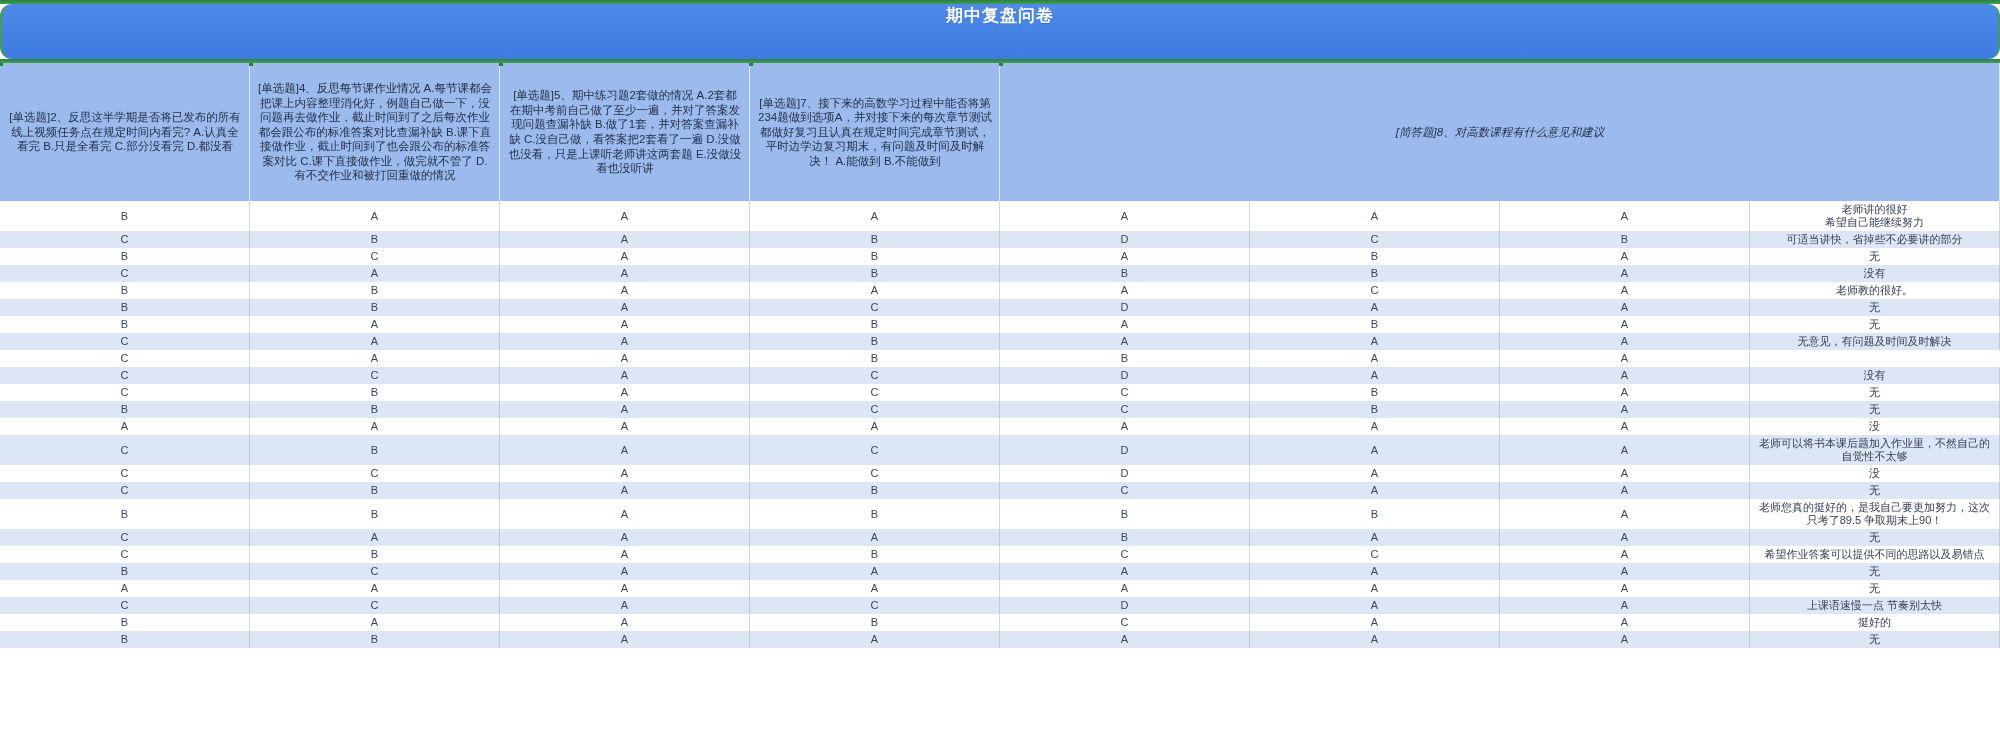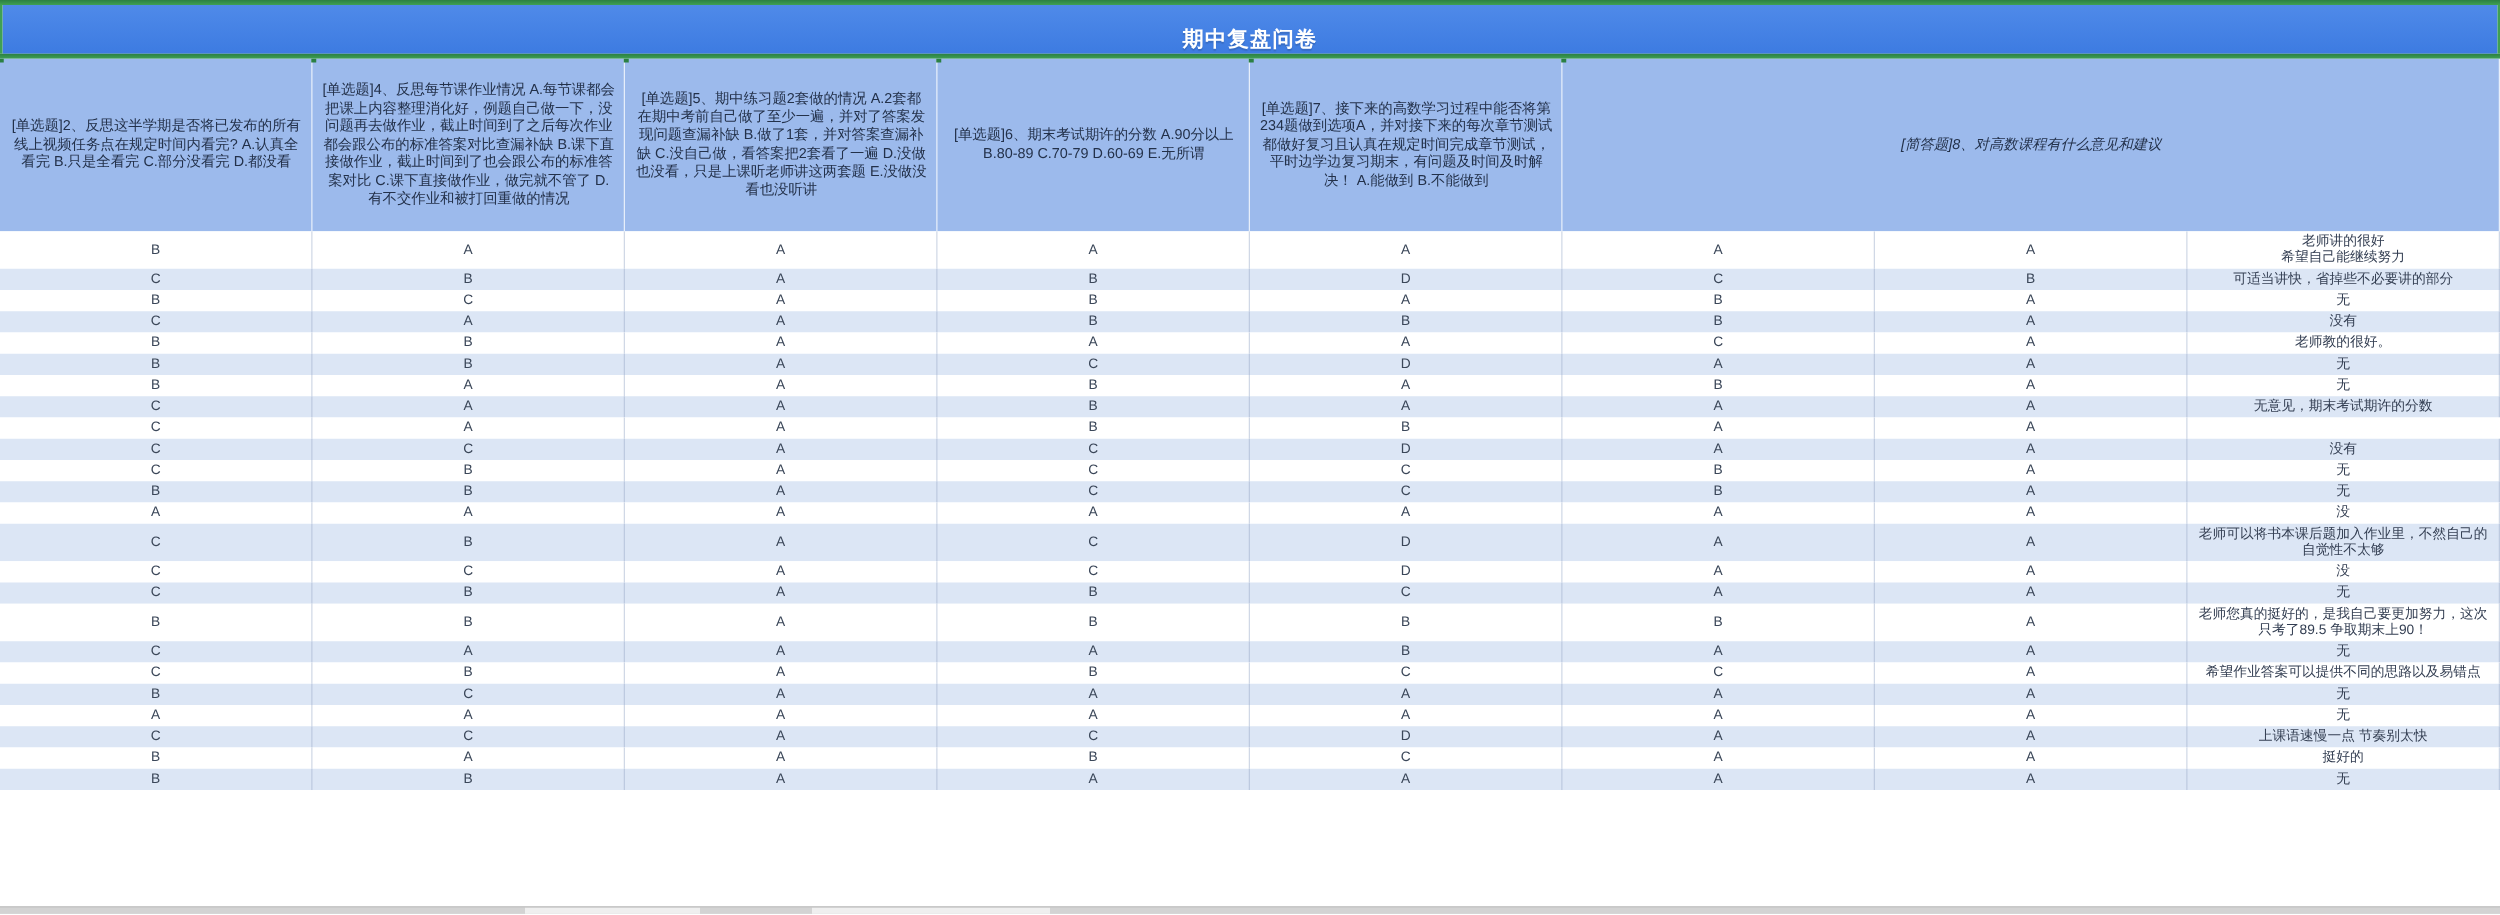--- a/index.html
+++ b/index.html
@@ -18,25 +18,26 @@
   html,body{background:#fff;}
   .canvas{
     position:relative;
     width:2000px;height:732px;
     overflow:hidden;
     background:#fff;
     font-family:"Liberation Sans","DejaVu Sans",sans-serif;
   }
   .green-strip{height:4px;background:linear-gradient(180deg,var(--accent-green-dark),var(--accent-green));}
   .title-bar{
-    height:39px;
+    height:55px;
     background:linear-gradient(180deg,var(--title-blue-light),var(--title-blue));
-    display:flex;align-items:flex-end;justify-content:center;
+    display:flex;align-items:flex-start;justify-content:center;
     border-left:2px solid var(--accent-green);
     border-right:2px solid var(--accent-green);
+    border-radius:12px;
   }
   .title-bar .title-text{
     color:#fff;font-weight:bold;font-size:17px;letter-spacing:1px;
     text-shadow:0 1px 1px rgba(0,0,0,.15);
   }
   .header-row{
     display:flex;height:138px;overflow:hidden;
     background:var(--header-bg);
   }
   .header-cell{
@@ -90,21 +91,20 @@
   <div class="title-bar">
     <span class="title-text">期中复盘问卷</span>
   </div>
 
   <div class="green-strip"></div>
 
   <div class="header-row" id="header-row">
       <div class="header-cell">[单选题]2、反思这半学期是否将已发布的所有线上视频任务点在规定时间内看完?    A.认真全看完    B.只是全看完    C.部分没看完    D.都没看</div>
       <div class="header-cell">[单选题]4、反思每节课作业情况    A.每节课都会把课上内容整理消化好，例题自己做一下，没问题再去做作业，截止时间到了之后每次作业都会跟公布的标准答案对比查漏补缺    B.课下直接做作业，截止时间到了也会跟公布的标准答案对比    C.课下直接做作业，做完就不管了    D.有不交作业和被打回重做的情况</div>
       <div class="header-cell">[单选题]5、期中练习题2套做的情况    A.2套都在期中考前自己做了至少一遍，并对了答案发现问题查漏补缺    B.做了1套，并对答案查漏补缺    C.没自己做，看答案把2套看了一遍    D.没做也没看，只是上课听老师讲这两套题    E.没做没看也没听讲</div>
-      <div class="header-cell">[单选题]6、期末考试期许的分数    A.90分以上    B.80-89    C.70-79    D.60-69    E.无所谓</div>
       <div class="header-cell">[单选题]7、接下来的高数学习过程中能否将第234题做到选项A，并对接下来的每次章节测试都做好复习且认真在规定时间完成章节测试，平时边学边复习期末，有问题及时间及时解决！    A.能做到    B.不能做到</div>
       <div class="header-cell">[简答题]8、对高数课程有什么意见和建议</div>
     </div>
 
   <div class="data-rows" id="data-rows">
       <div class="table-row">
         <div class="cell">B</div>
         <div class="cell">A</div>
         <div class="cell">A</div>
         <div class="cell">A</div>
@@ -175,21 +175,21 @@
         <div class="cell comment">无</div>
       </div>
       <div class="table-row alt">
         <div class="cell">C</div>
         <div class="cell">A</div>
         <div class="cell">A</div>
         <div class="cell">B</div>
         <div class="cell">A</div>
         <div class="cell">A</div>
         <div class="cell">A</div>
-        <div class="cell comment">无意见，期末考试期许的分数</div>
+        <div class="cell comment">无意见，有问题及时间及时解决</div>
       </div>
       <div class="table-row">
         <div class="cell">C</div>
         <div class="cell">A</div>
         <div class="cell">A</div>
         <div class="cell">B</div>
         <div class="cell">B</div>
         <div class="cell">A</div>
         <div class="cell">A</div>
       </div>

